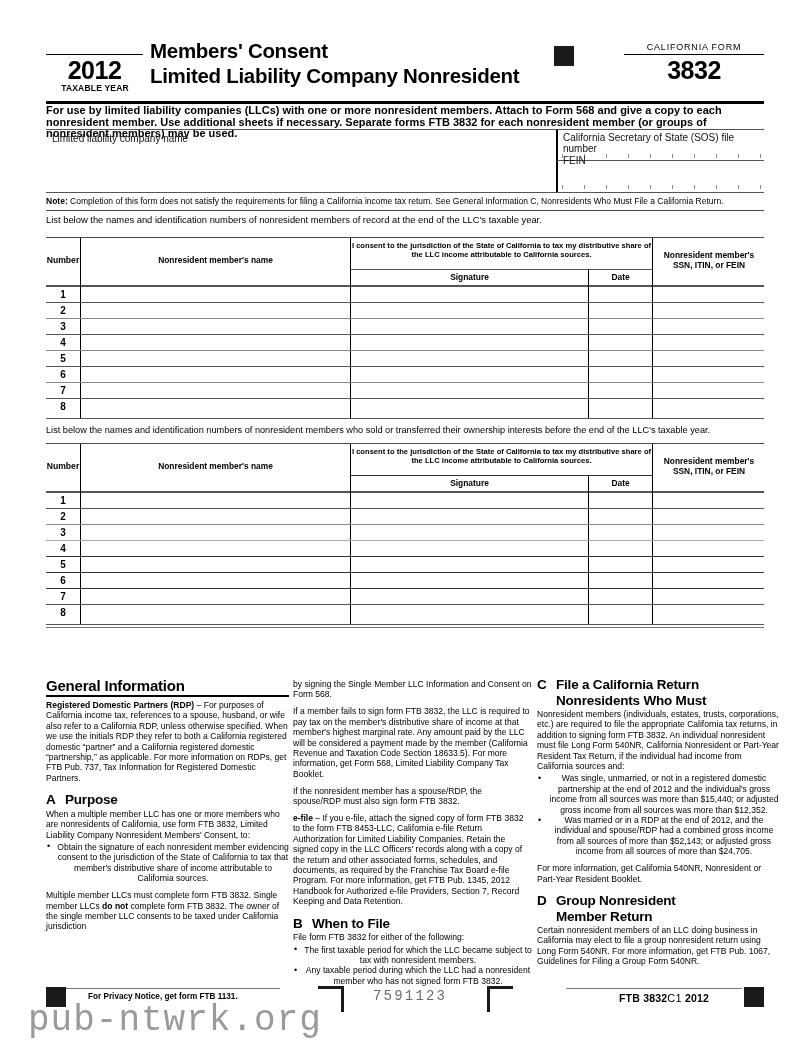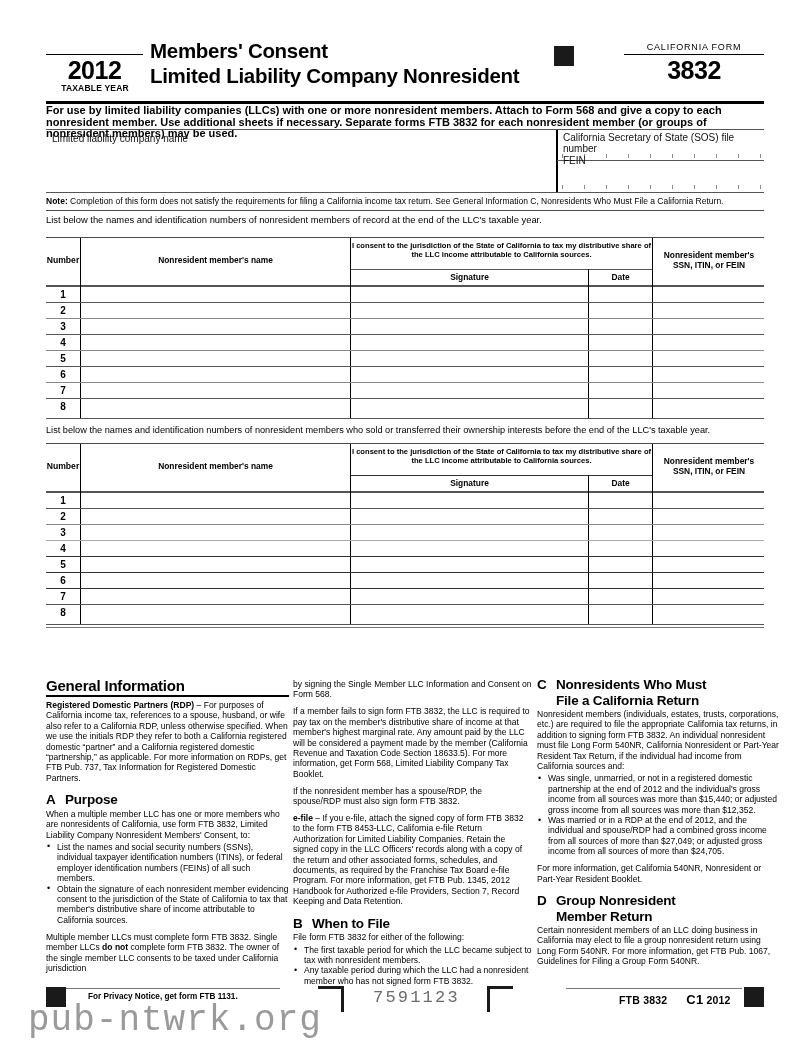--- a/index.html
+++ b/index.html
@@ -84,33 +84,33 @@
   }
   .gi-underline{height:2px;background:#000;margin-bottom:3px;}
   .sec-h{
     font-size:13.5px;font-weight:bold;line-height:15.5px;margin:9px 0 1px 0;letter-spacing:-.2px;
     display:flex;
   }
   .sec-h .ltr{width:19px;flex:0 0 19px;}
   .sec-h .txt{flex:1;}
   ul.bl{margin:0 0 6.5px 0;padding:0;list-style:none;}
   ul.bl li{
-    position:relative;padding-left:11px;margin-bottom:0px;
+    position:relative;padding-left:11px;margin-bottom:0px;text-align:center;
   }
   ul.bl li:before{
     content:"\2022";position:absolute;left:1px;top:-0.5px;font-size:9px;
   }
 
   
   .ft-rule{position:absolute;height:1px;background:#777;}
   .ft-sq{position:absolute;width:20px;height:20px;background:#1a1a1a;}
   .ft-txt{position:absolute;font-size:8.2px;font-weight:bold;}
-  .ft-num{position:absolute;font-size:17px;color:#6b6b6b;letter-spacing:2.2px;font-family:"Liberation Mono", monospace;}
+  .ft-num{position:absolute;font-size:14px;color:#6b6b6b;letter-spacing:2.2px;font-family:"Liberation Mono", monospace;}
   .ft-right{position:absolute;font-size:10.5px;font-weight:bold;letter-spacing:.2px;}
-  .ft-right .c1{font-size:13px;font-weight:bold;padding-left:19px;}
+  .ft-right .c1{font-size:11px;font-weight:normal;}
   .brk{position:absolute;}
   .brk .h{position:absolute;background:#1a1a1a;height:3px;}
   .brk .v{position:absolute;background:#1a1a1a;width:3px;}
   .watermark{
     position:absolute;left:28px;top:1000px;
     font-family:"Liberation Mono", monospace;
     font-size:36px;color:#9a9a9a;letter-spacing:1px;white-space:nowrap;
   }
 </style>
 </head>
@@ -269,21 +269,20 @@
     <div class="gi-title">General Information</div>
     <div class="gi-underline"></div>
     <p><b>Registered Domestic Partners (RDP)</b><span> – For purposes of California income tax, references to a spouse, husband, or wife also refer to a California RDP, unless otherwise specified. When we use the initials RDP they refer to both a California registered domestic “partner” and a California registered domestic “partnership,” as applicable. For more information on RDPs, get FTB Pub. 737, Tax Information for Registered Domestic Partners.</span></p>
 
     <div class="sec-h">
       <span class="ltr">A</span>
       <span class="txt">Purpose</span>
     </div>
     <p style="margin-bottom:2px;">When a multiple member LLC has one or more members who are nonresidents of California, use form FTB 3832, Limited Liability Company Nonresident Members' Consent, to:</p>
     <ul class="bl">
-      <li>List the names and social security numbers (SSNs), individual taxpayer identification numbers (ITINs), or federal employer identification numbers (FEINs) of all such members.</li>
       <li>Obtain the signature of each nonresident member evidencing consent to the jurisdiction of the State of California to tax that member's distributive share of income attributable to California sources.</li>
     </ul>
     <p><span>Multiple member LLCs must complete form FTB 3832. Single member LLCs </span><b>do not</b><span> complete form FTB 3832. The owner of the single member LLC consents to be taxed under California jurisdiction</span></p>
   </div>
 
   <div class="col" style="left:293px;top:631px;width:239px;">
     <p>by signing the Single Member LLC Information and Consent on Form 568.</p>
     <p>If a member fails to sign form FTB 3832, the LLC is required to pay tax on the member's distributive share of income at that member's highest marginal rate. Any amount paid by the LLC will be considered a payment made by the member (California Revenue and Taxation Code Section 18633.5). For more information, get Form 568, Limited Liability Company Tax Booklet.</p>
     <p>If the nonresident member has a spouse/RDP, the spouse/RDP must also sign form FTB 3832.</p>
     <p><b>e-file</b><span> – If you e-file, attach the signed copy of form FTB 3832 to the form FTB 8453-LLC, California e-file Return Authorization for Limited Liability Companies. Retain the signed copy in the LLC Officers' records along with a copy of the return and other associated forms, schedules, and documents, as required by the Franchise Tax Board e-file Program. For more information, get FTB Pub. 1345, 2012 Handbook for Authorized e-file Providers, Section 7, Record Keeping and Data Retention.</span></p>
@@ -296,28 +295,28 @@
     <ul class="bl">
       <li>The first taxable period for which the LLC became subject to tax with nonresident members.</li>
       <li>Any taxable period during which the LLC had a nonresident member who has not signed form FTB 3832.</li>
     </ul>
   </div>
 
   <div class="col" style="left:537px;top:629px;width:243px;">
     <div class="sec-h" style="margin-top:0;">
       <span class="ltr">C</span>
       <span class="txt">
+        <span style="display:block;">File a California Return</span>
         <span style="display:block;">Nonresidents Who Must</span>
-        <span style="display:block;">File a California Return</span>
       </span>
     </div>
     <p style="margin-bottom:2px;">Nonresident members (individuals, estates, trusts, corporations, etc.) are required to file the appropriate California tax returns, in addition to signing form FTB 3832. An individual nonresident must file Long Form 540NR, California Nonresident or Part-Year Resident Tax Return, if the individual had income from California sources and:</p>
     <ul class="bl">
       <li>Was single, unmarried, or not in a registered domestic partnership at the end of 2012 and the individual's gross income from all sources was more than $15,440; or adjusted gross income from all sources was more than $12,352.</li>
-      <li>Was married or in a RDP at the end of 2012, and the individual and spouse/RDP had a combined gross income from all sources of more than $27,049; or adjusted gross income from all sources of more than $24,705.</li>
+      <li>Was married or in a RDP at the end of 2012, and the individual and spouse/RDP had a combined gross income from all sources of more than $52,143; or adjusted gross income from all sources of more than $24,705.</li>
     </ul>
     <p>For more information, get California 540NR, Nonresident or Part-Year Resident Booklet.</p>
 
     <div class="sec-h">
       <span class="ltr">D</span>
       <span class="txt">
         <span style="display:block;">Group Nonresident</span>
         <span style="display:block;">Member Return</span>
       </span>
     </div>

